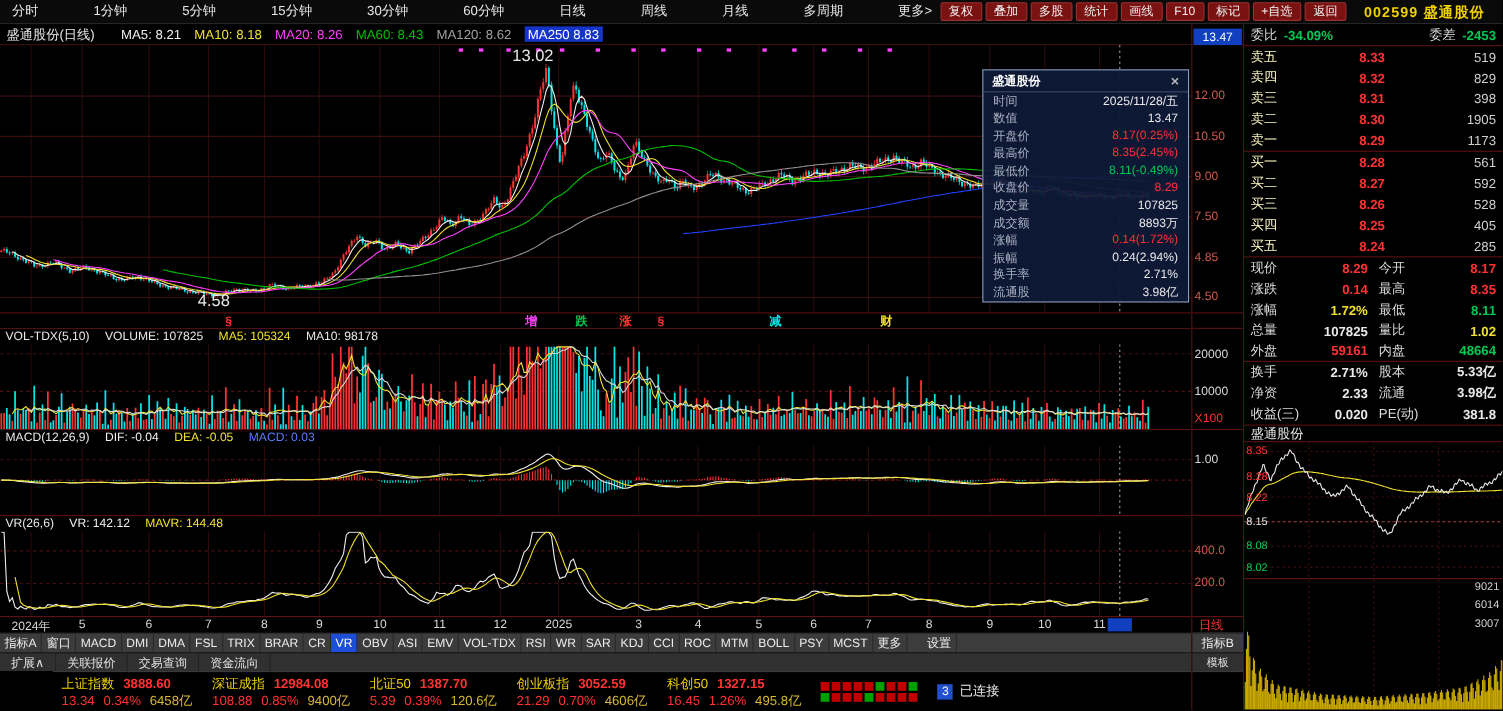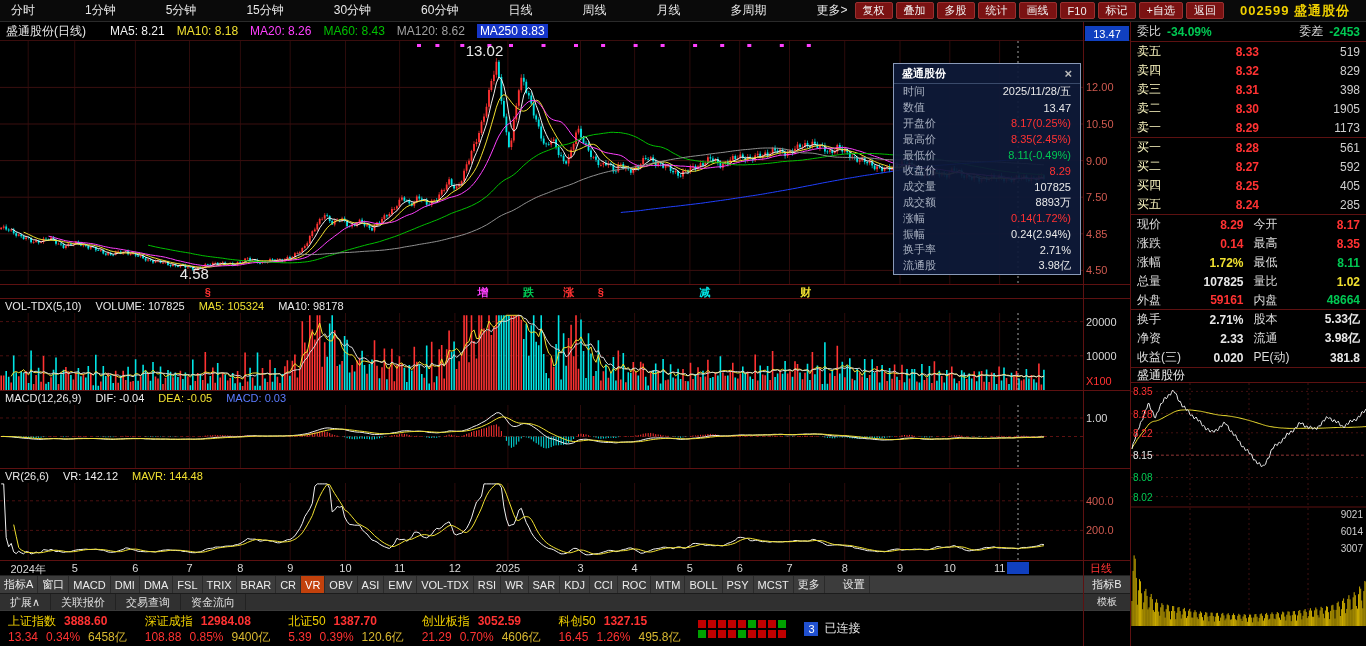--- a/index.html
+++ b/index.html
@@ -29,25 +29,25 @@
 .subh{height:15px;display:flex;align-items:center;gap:14px;padding:0 5px;font-size:11px;border-top:1px solid #5d1111;white-space:nowrap;background:#000;}
 .p-vol{height:77px;} .p-macd{height:63px;} .p-vr{height:77px;}
 .p-xaxis{height:15px;position:relative;border-top:1px solid #5d1111;font-size:11px;color:#d8d8d8;background:#000;}
 .xlab{position:absolute;top:1px;transform:translateX(-50%);white-space:nowrap;}
 .xmark{position:absolute;left:calc(94% - 11px);top:1px;width:22px;height:12px;background:#1040c0;}
 .pk,.lw{position:absolute;color:#e8e8e8;font-size:15px;z-index:3;}
 .pk{left:43%;top:1px;} .lw{left:16.6%;top:224px;}
 
 .tabs1{height:18px;background:#3c3c3c;display:flex;align-items:center;font-size:11px;color:#ececec;border-top:1px solid #222;overflow:hidden;}
 .tab{padding:0 4px;height:100%;display:flex;align-items:center;border-right:1px solid #2a2a2a;cursor:default;white-space:nowrap;}
-.tab.sel{background:#c2410c;color:#fff;}
+.tab.sel{background:#1d4ed8;color:#fff;}
 .tabs2{height:17px;background:#303030;display:flex;align-items:center;font-size:11px;color:#e0e0e0;border-top:1px solid #1c1c1c;}
 .tab2{padding:0 10px;border-right:1px solid #222;height:100%;display:flex;align-items:center;}
 
-.statusbar{height:36px;background:#000;border-top:1px solid #3a3a3a;display:flex;align-items:center;padding:0 8px;gap:18px;}
+.statusbar{height:36px;background:#000;border-top:1px solid #3a3a3a;display:flex;align-items:center;padding:0 8px;gap:18px;margin-left:48px;}
 .sb-indices{display:flex;gap:18px;}
 .idx{display:flex;flex-direction:column;justify-content:center;line-height:16px;cursor:default;}
 .idx .l1,.idx .l2{display:flex;gap:8px;}
 .iname{color:#f0d000;} .ival{color:#ff3232;font-weight:bold;}
 .ichg,.ipct{color:#ff3232;} .iamt{color:#d8b830;text-align:center;}
 .heat{display:grid;grid-template-columns:repeat(9,8px);grid-auto-rows:8px;gap:2px;}
 .cell{width:8px;height:8px;}
 .conn{display:flex;align-items:center;gap:6px;color:#e8e8e8;}
 .connnum{width:14px;height:14px;background:#2050d0;color:#fff;display:flex;align-items:center;justify-content:center;font-size:11px;}
 
@@ -589,20 +589,25 @@
             <span class="ob-label">买一</span>
             <span class="ob-price" style="color: rgb(255, 50, 50);">8.28</span>
             <span class="ob-vol">561</span>
           </div>
           <div class="ob-row">
             <span class="ob-label">买二</span>
             <span class="ob-price" style="color: rgb(255, 50, 50);">8.27</span>
             <span class="ob-vol">592</span>
           </div>
           <div class="ob-row">
+            <span class="ob-label">买三</span>
+            <span class="ob-price" style="color: rgb(255, 50, 50);">8.26</span>
+            <span class="ob-vol">528</span>
+          </div>
+          <div class="ob-row">
             <span class="ob-label">买四</span>
             <span class="ob-price" style="color: rgb(255, 50, 50);">8.25</span>
             <span class="ob-vol">405</span>
           </div>
           <div class="ob-row">
             <span class="ob-label">买五</span>
             <span class="ob-price" style="color: rgb(255, 50, 50);">8.24</span>
             <span class="ob-vol">285</span>
           </div>
         </div>

